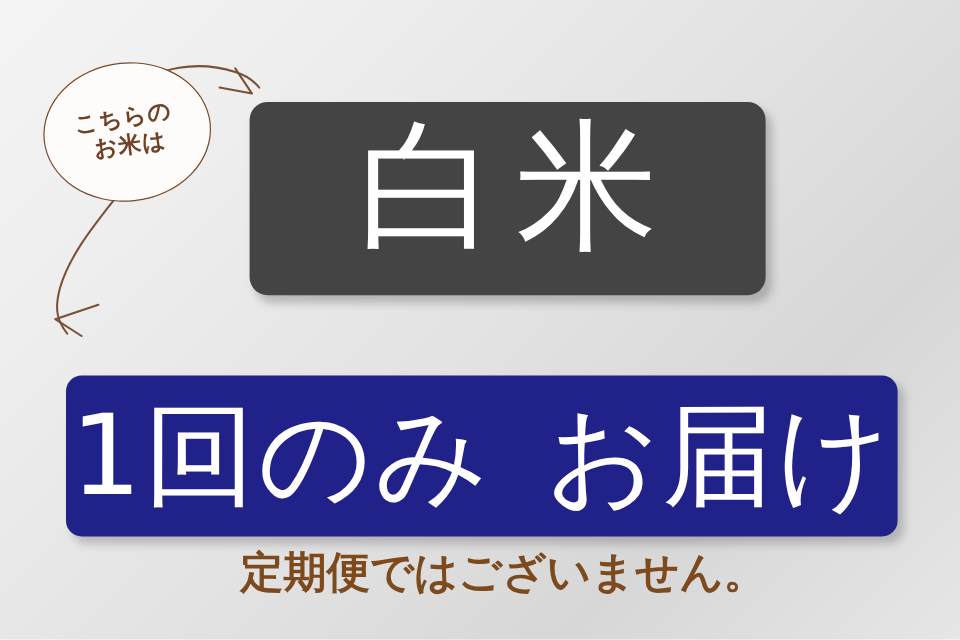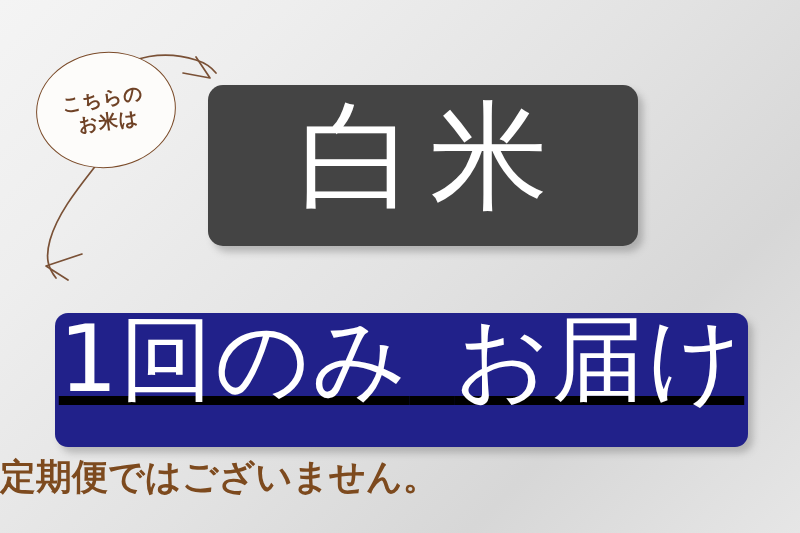--- a/index.html
+++ b/index.html
@@ -104,42 +104,41 @@
   .blue-banner {
     position: absolute;
     left: 55px;
     top: 313px;
     width: 693px;
     height: 134px;
     background: #21218a;
     border-radius: 13px;
     box-shadow: 5px 6px 7px rgba(100, 100, 100, 0.35);
     display: flex;
-    align-items: flex-start;
+    align-items: center;
     justify-content: center;
-    text-decoration: underline;
   }
   .blue-banner-text {
     color: #ffffff;
     font-family: "DejaVu Sans", sans-serif;
     font-size: 93px;
     font-weight: 500;
     letter-spacing: 2px;
     line-height: 1;
     white-space: nowrap;
   }
   .blue-banner-text .spacer { letter-spacing: 16px; }
 
   
   .bottom-caption {
     position: absolute;
     left: 0;
     top: 453px;
     width: 639px;
-    text-align: left;
+    text-align: right;
     color: #7d4a1e;
     font-family: "DejaVu Sans", sans-serif;
     font-size: 36px;
     font-weight: 700;
     letter-spacing: 0px;
     white-space: nowrap;
   }
 </style>
 </head>
 <body>

